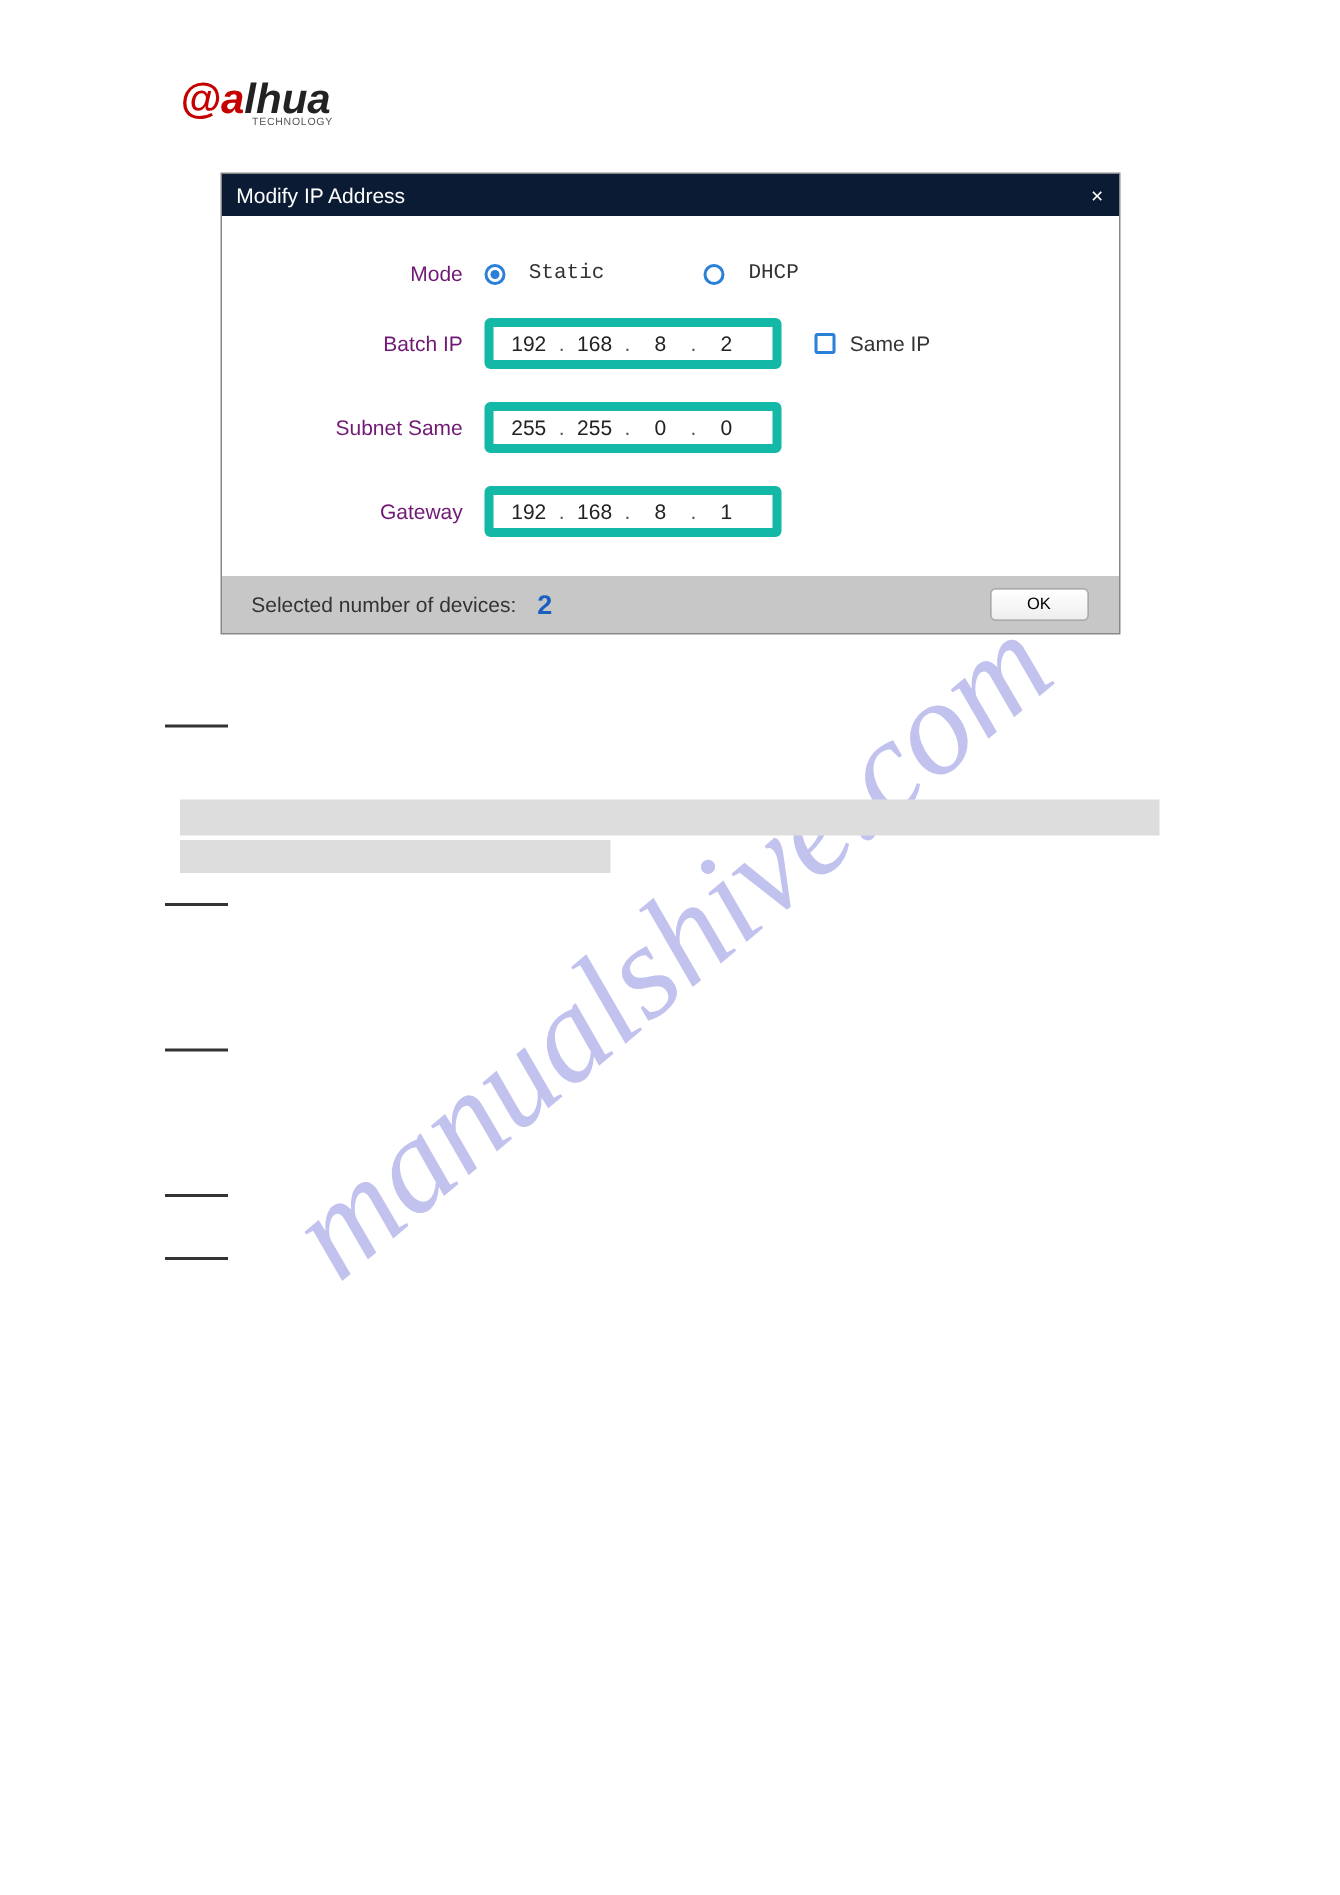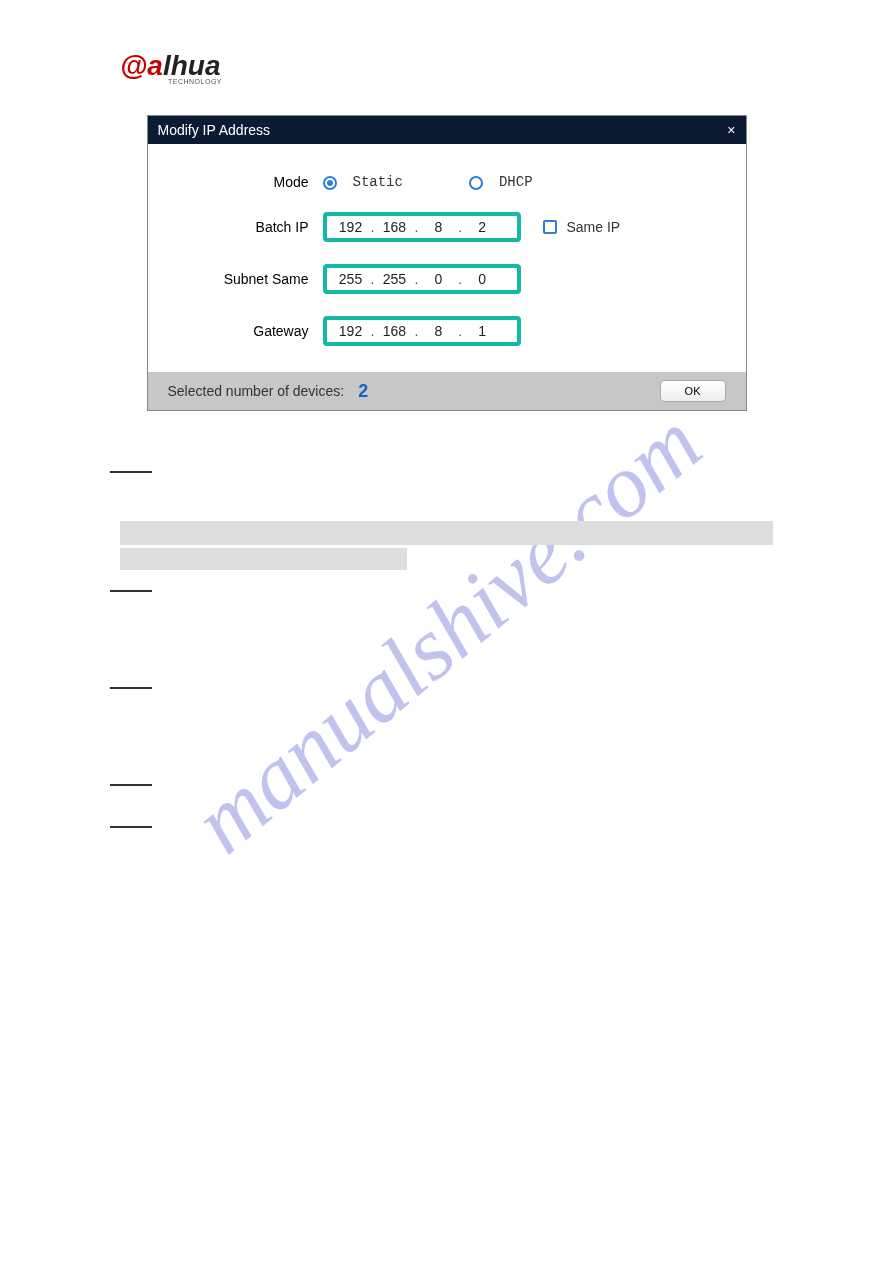--- a/index.html
+++ b/index.html
@@ -107,21 +107,21 @@
   }
   .form-row {
     display: flex;
     align-items: center;
     margin-bottom: 22px;
   }
   .form-label {
     width: 145px;
     text-align: right;
     padding-right: 14px;
-    color: #000000;
+    color: #701a75;
   }
   .radio {
     display: inline-flex;
     align-items: flex-end;
     margin-right: 34px;
     font-family: Liberation Mono, monospace;
   }
   .radio-outer {
     width: 14px;
     height: 14px;
@@ -135,21 +135,21 @@
   .radio-outer.selected::after {
     content: "";
     width: 6px;
     height: 6px;
     background: #2a7fd6;
     border-radius: 50%;
   }
   .ip-inputs {
     display: flex;
     align-items: center;
-    border: 4px solid #14b8a6;
+    border: 6px solid #14b8a6;
     border-radius: 4px;
     padding: 3px 6px;
     width: 198px;
   }
   .ip-octet {
     width: 36px;
     border: none;
     text-align: center;
     font-size: 14px;
     outline: none;

